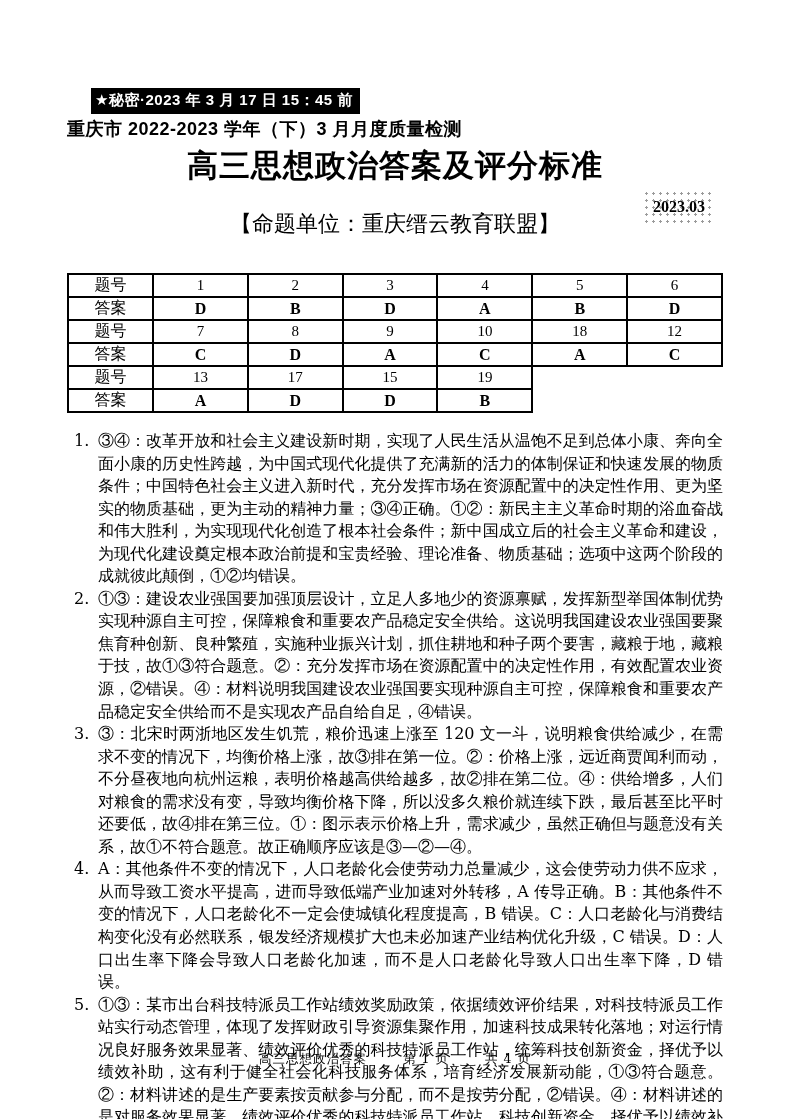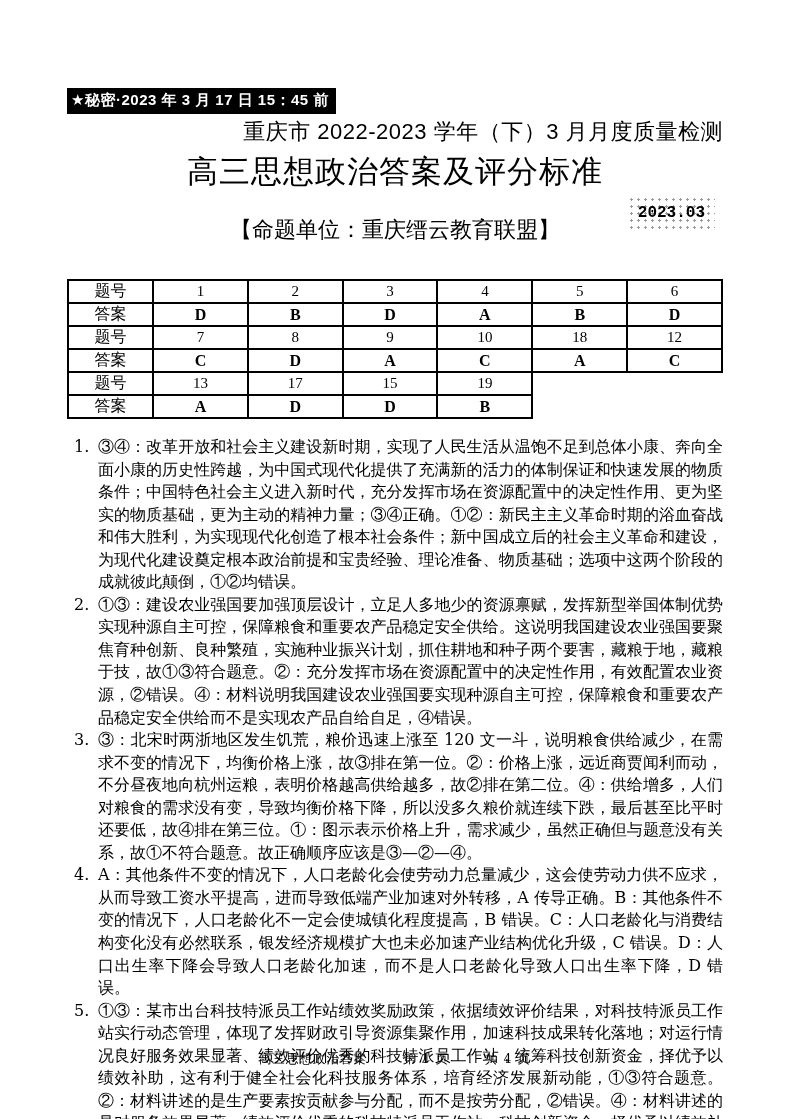--- a/index.html
+++ b/index.html
@@ -8,33 +8,34 @@
     width:790px; height:1119px; position:relative; margin:0 auto;
     background:#ffffff; color:#000;
     font-family:"DejaVu Serif","Liberation Serif",serif;
     padding:88px 67px 0 67px; overflow:hidden;
   }
   .banner {
     display:inline-block; background:#000; color:#fff;
     font-family:"Liberation Sans","DejaVu Sans",sans-serif;
     font-weight:bold; font-size:15px; letter-spacing:0.5px;
     padding:3px 7px 4px 4px;
+    margin-left:24px;
   }
   .title {
-    text-align:right; font-family:"Liberation Sans","DejaVu Sans",sans-serif;
-    font-weight:normal; font-size:22px; margin-top:3px; letter-spacing:0.5px;
+    text-align:left; font-family:"Liberation Sans","DejaVu Sans",sans-serif;
+    font-weight:bold; font-size:18px; margin-top:3px; letter-spacing:0.5px;
   }
   .subtitle {
     text-align:center; font-family:"Liberation Sans","DejaVu Sans",sans-serif;
-    font-weight:400; font-size:31px; margin-top:4px; letter-spacing:1px;
+    font-weight:700; font-size:31px; margin-top:4px; letter-spacing:1px;
   }
   .stamp-row { position:relative; height:44px; margin-top:3px; }
   .stamp {
     position:absolute; right:8px; top:0;
-    font-family:Liberation Mono, monospace;
+    font-family:Liberation Serif, serif;
     font-weight:bold; font-size:16px; padding:8px 10px;
     background-image:radial-gradient(circle,#9a9a9a 1.1px,rgba(0,0,0,0) 1.2px);
     background-size:7px 7px;
   }
   .organizer { text-align:center; font-size:22px; padding-top:19px; }
   table.answers {
     width:100%; border-collapse:collapse; table-layout:fixed; margin-top:39px;
   }
   table.answers td {
     border:2px solid #000; text-align:center; vertical-align:middle;

